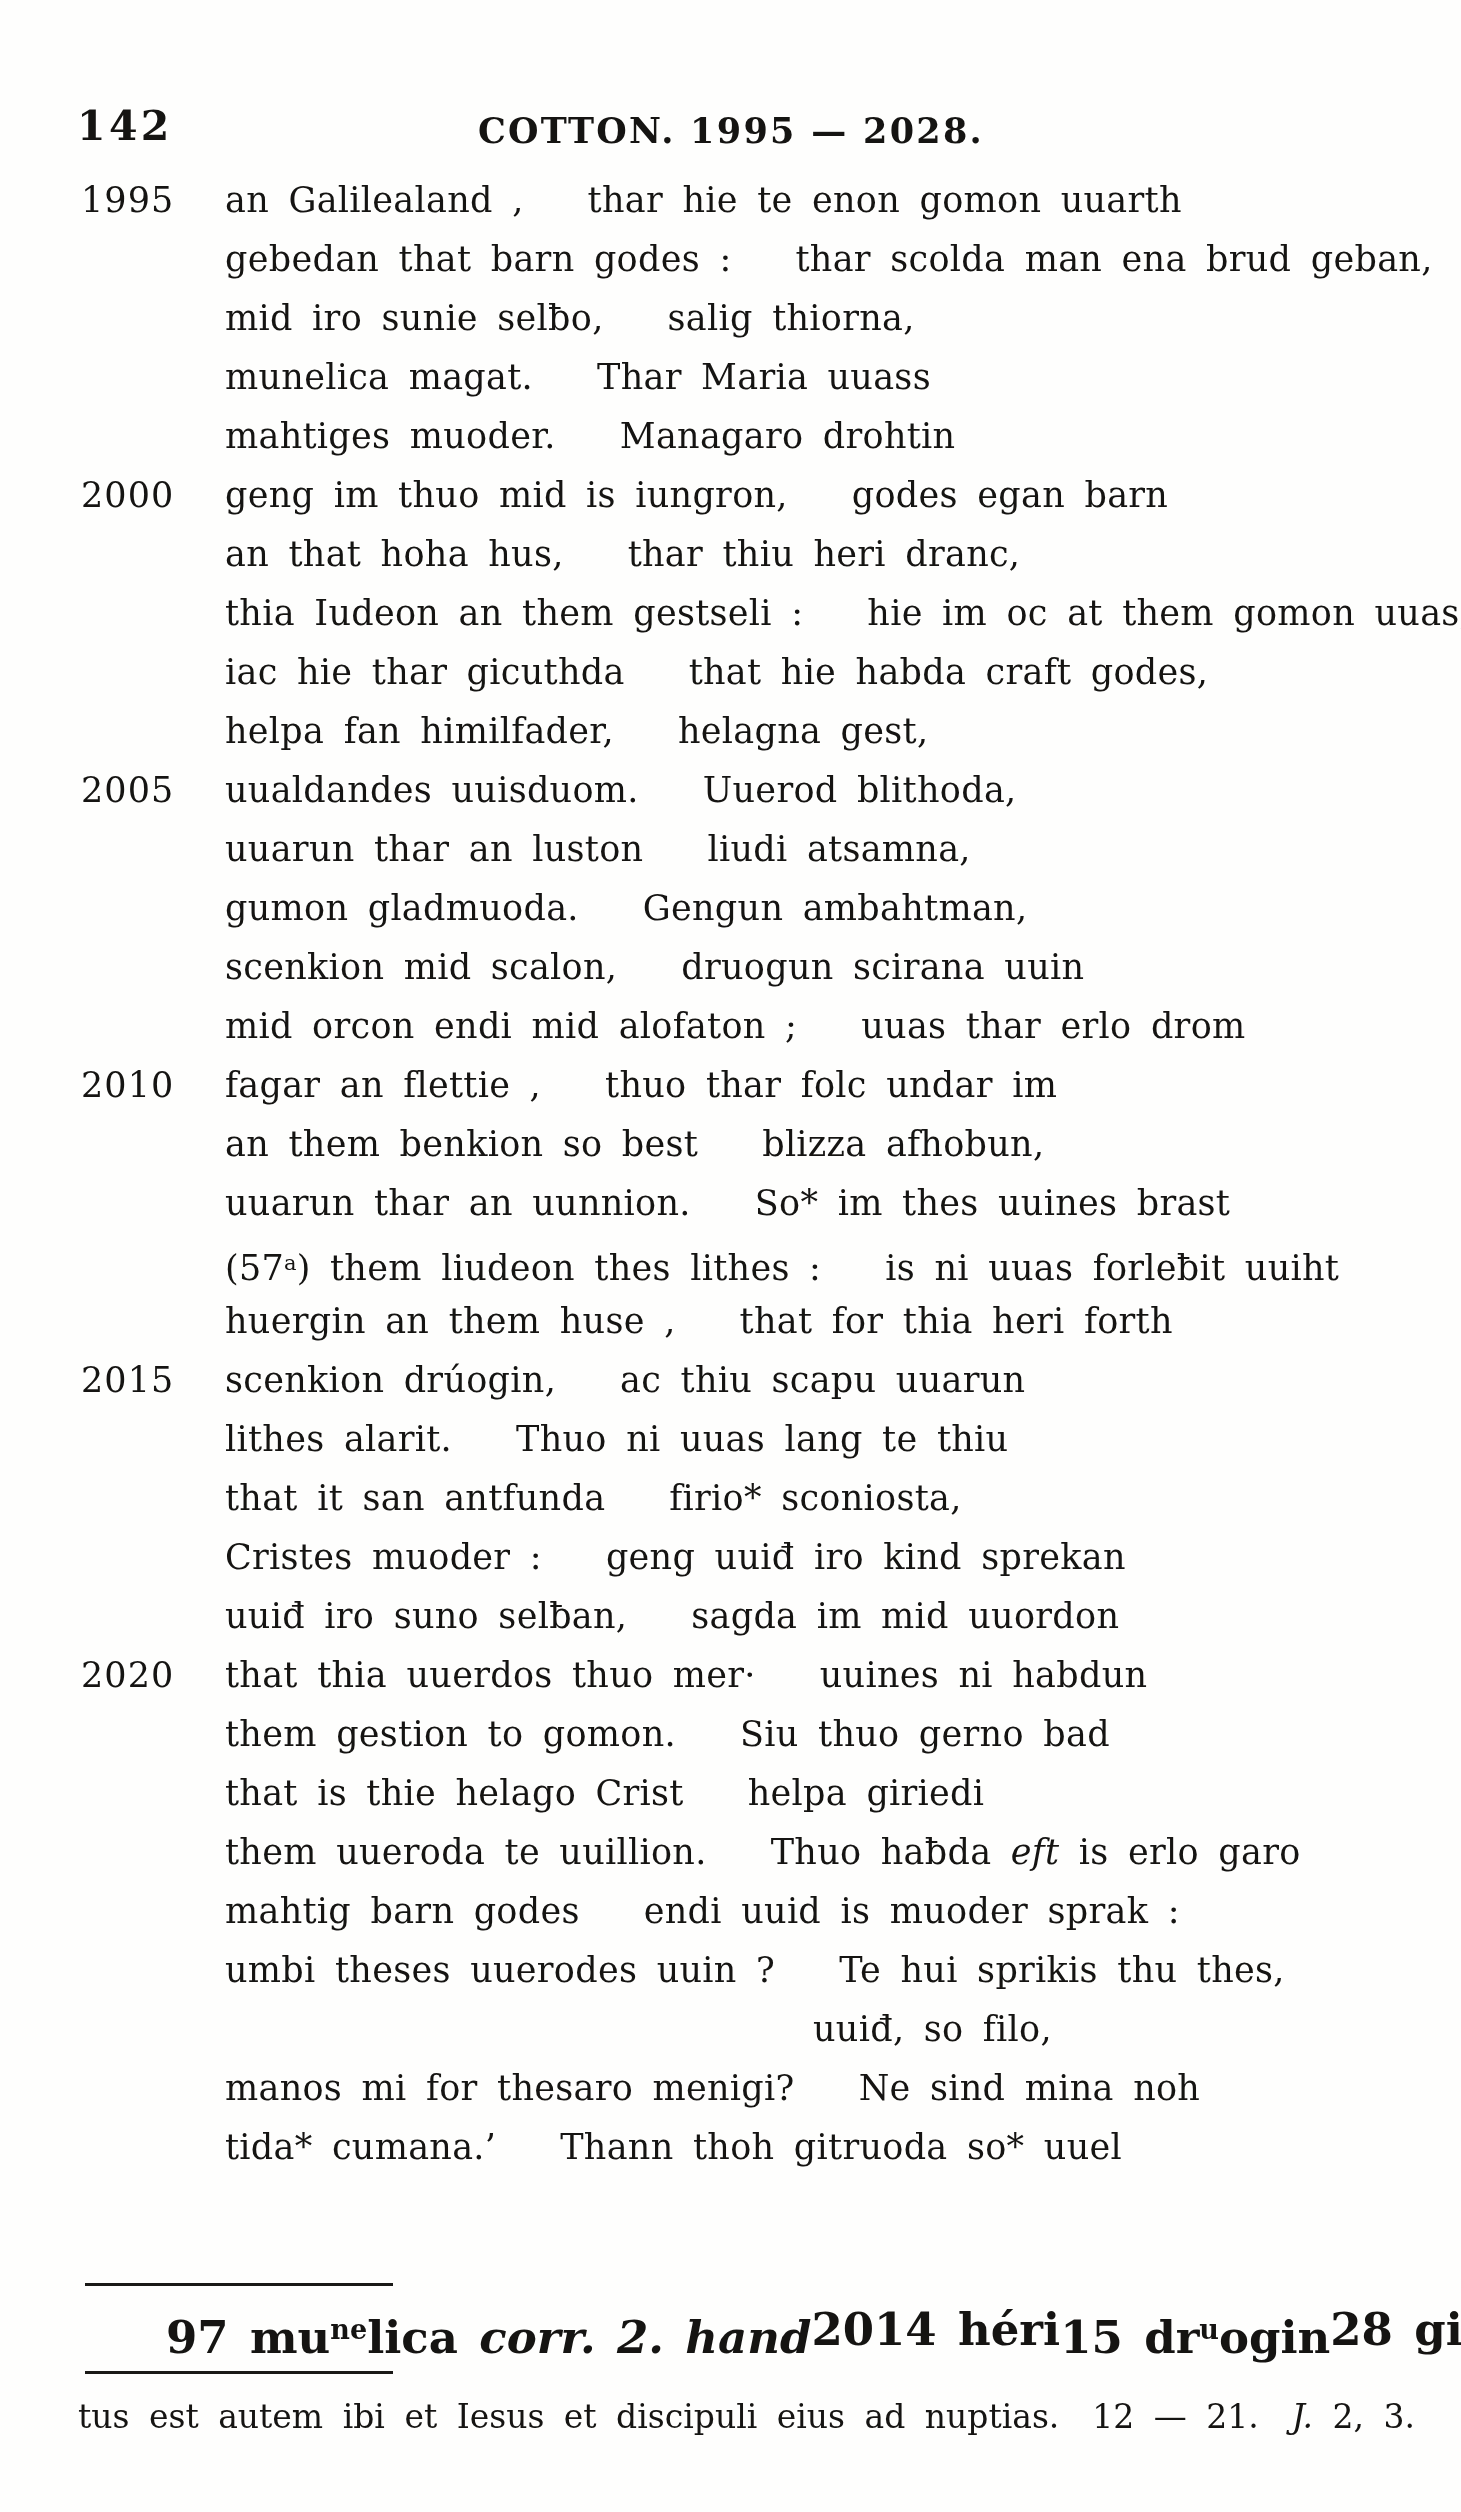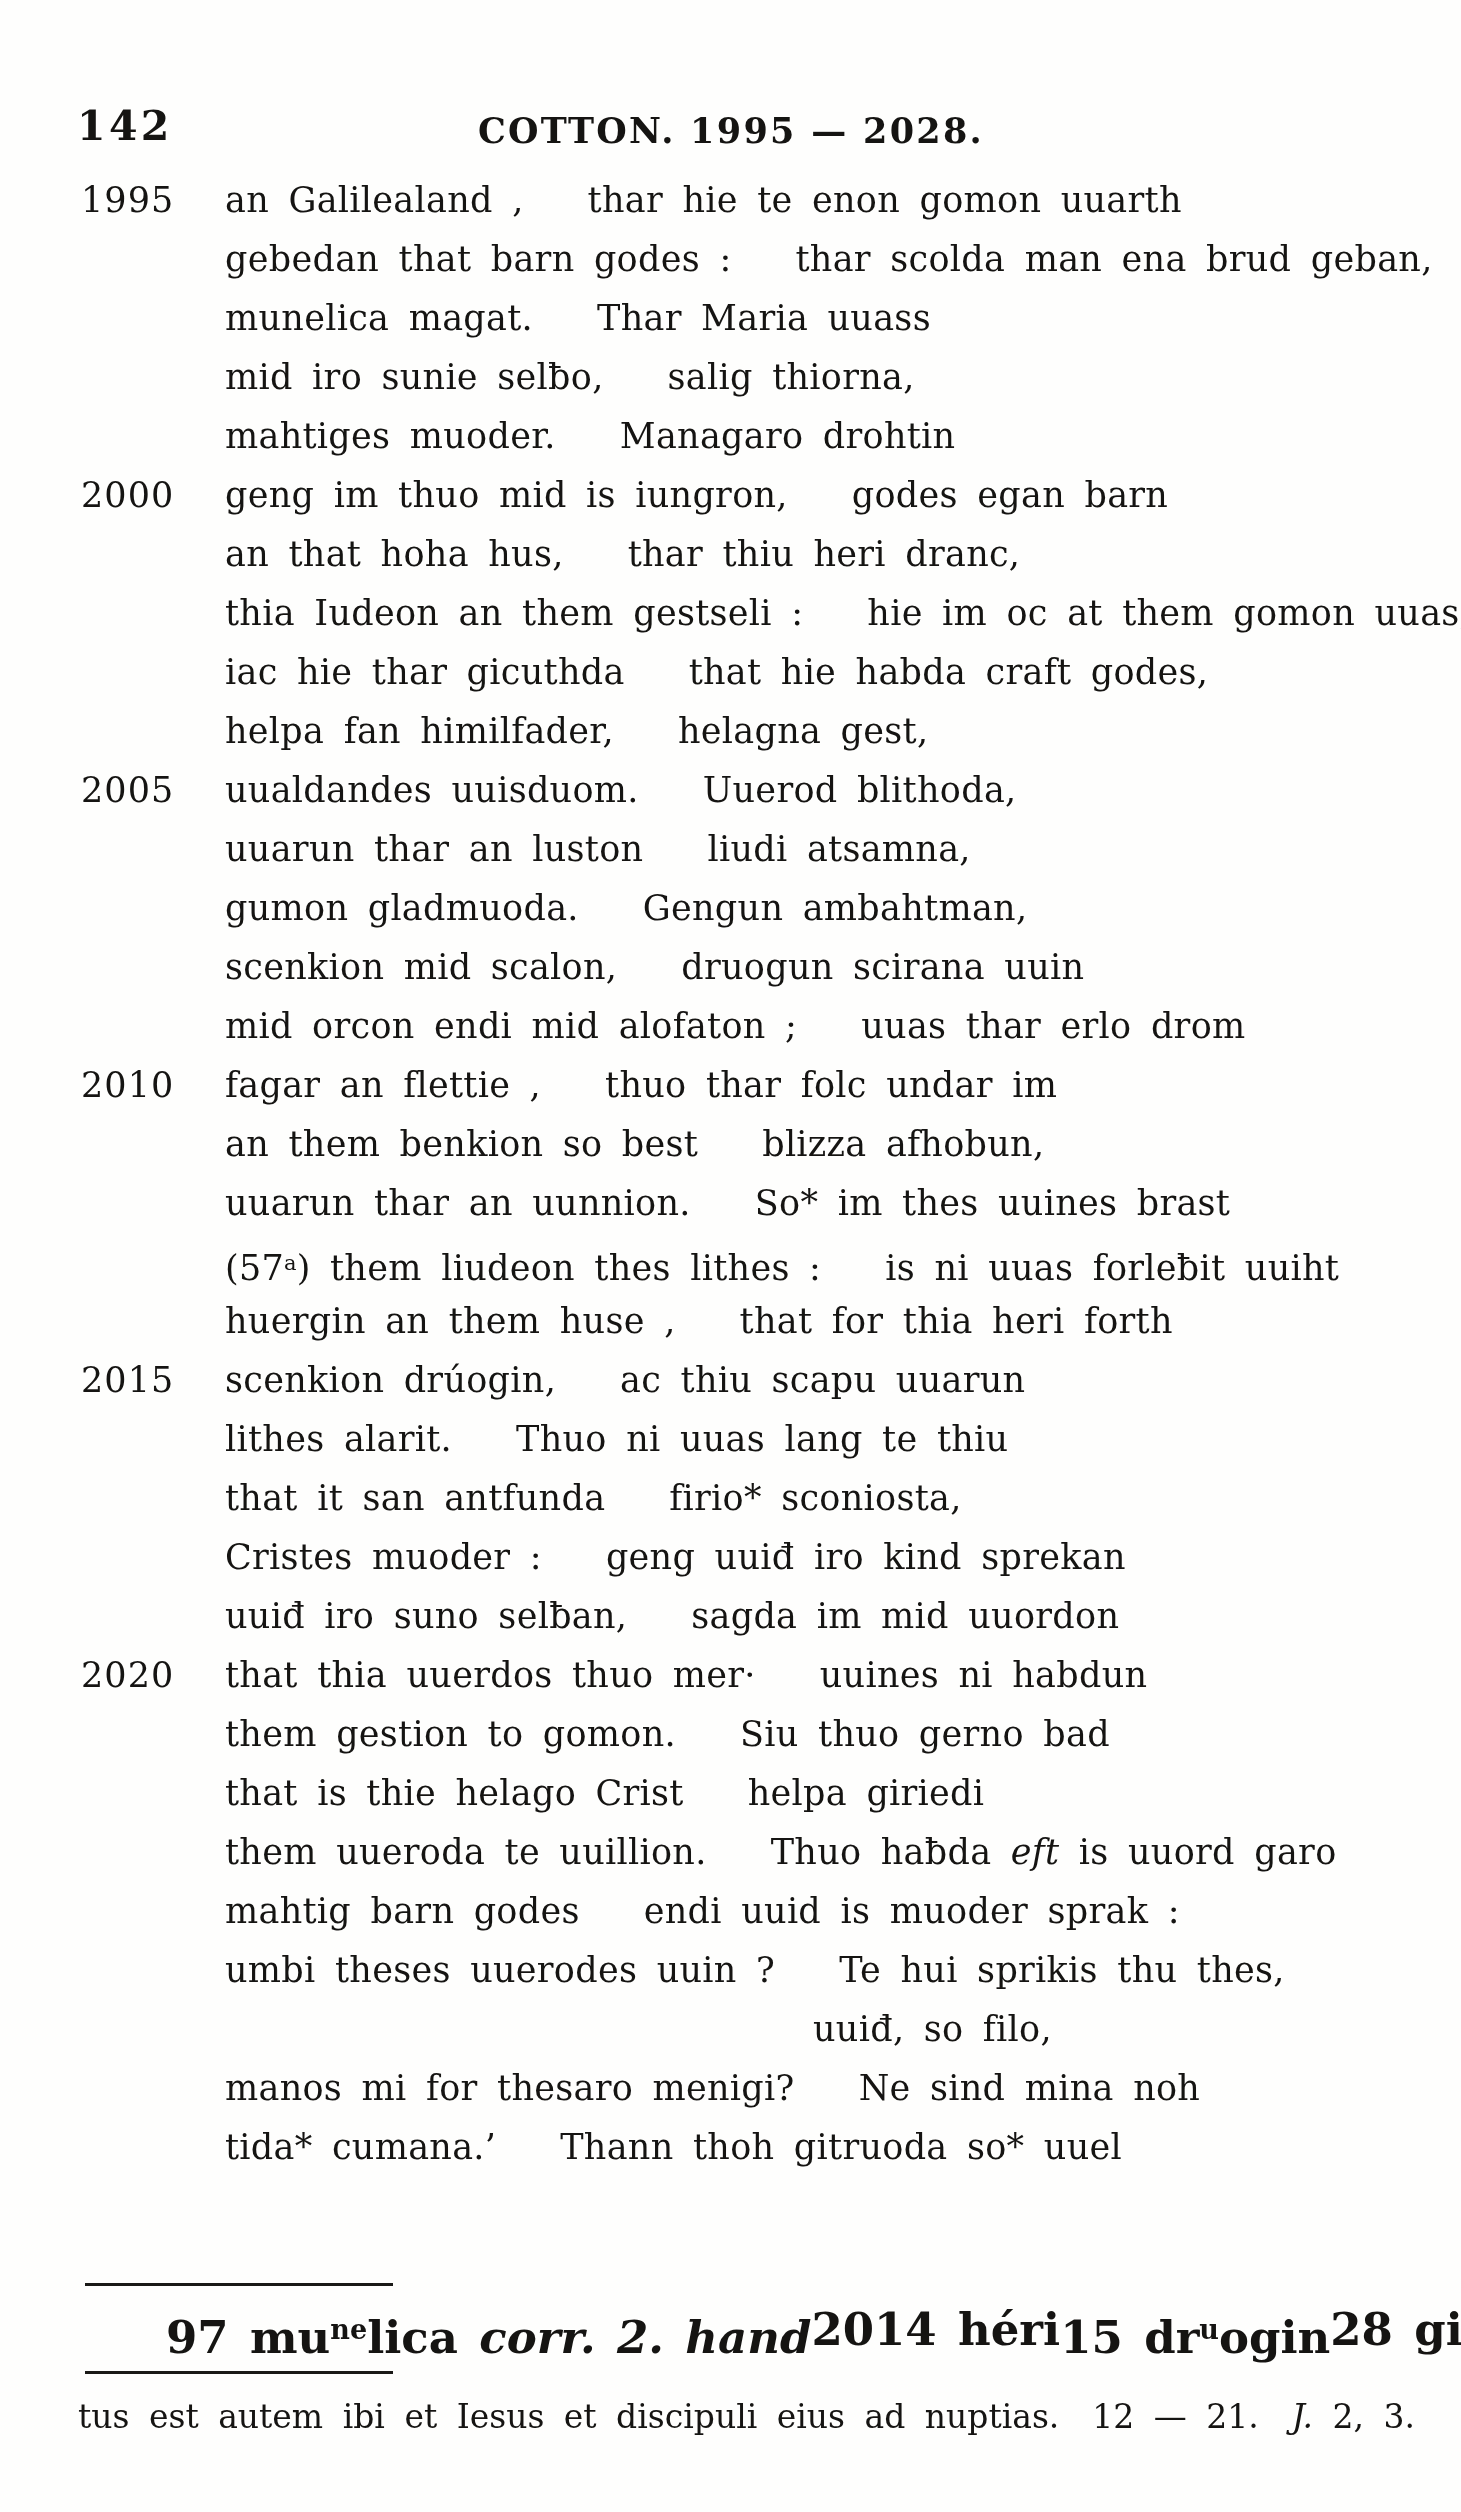--- a/index.html
+++ b/index.html
@@ -40,22 +40,22 @@
 </head>
 <body>
 
 <div class="page">
   <div class="pagenum">142</div>
   <div class="runhead">COTTON. 1995 — 2028.</div>
 
   <div class="verse">
       <div class="vline"><span class="num">1995</span><span class="half a"><span>an Galilealand ,</span></span><span class="half b"><span>thar hie te enon gomon uuarth</span></span></div>
       <div class="vline"><span class="half a"><span>gebedan that barn godes :</span></span><span class="half b"><span>thar scolda man ena brud geban,</span></span></div>
+      <div class="vline"><span class="half a"><span>mid iro sunie selƀo,</span></span><span class="half b"><span>salig thiorna,</span></span></div>
       <div class="vline"><span class="half a"><span>munelica magat.</span></span><span class="half b"><span>Thar Maria uuass</span></span></div>
-      <div class="vline"><span class="half a"><span>mid iro sunie selƀo,</span></span><span class="half b"><span>salig thiorna,</span></span></div>
       <div class="vline"><span class="half a"><span>mahtiges muoder.</span></span><span class="half b"><span>Managaro drohtin</span></span></div>
       <div class="vline"><span class="num">2000</span><span class="half a"><span>geng im thuo mid is iungron,</span></span><span class="half b"><span>godes egan barn</span></span></div>
       <div class="vline"><span class="half a"><span>an that hoha hus,</span></span><span class="half b"><span>thar thiu heri dranc,</span></span></div>
       <div class="vline"><span class="half a"><span>thia Iudeon an them gestseli :</span></span><span class="half b"><span>hie im oc at them gomon uuas,</span></span></div>
       <div class="vline"><span class="half a"><span>iac hie thar gicuthda</span></span><span class="half b"><span>that hie habda craft godes,</span></span></div>
       <div class="vline"><span class="half a"><span>helpa fan himilfader,</span></span><span class="half b"><span>helagna gest,</span></span></div>
       <div class="vline"><span class="num">2005</span><span class="half a"><span>uualdandes uuisduom.</span></span><span class="half b"><span>Uuerod blithoda,</span></span></div>
       <div class="vline"><span class="half a"><span>uuarun thar an luston</span></span><span class="half b"><span>liudi atsamna,</span></span></div>
       <div class="vline"><span class="half a"><span>gumon gladmuoda.</span></span><span class="half b"><span>Gengun ambahtman,</span></span></div>
       <div class="vline"><span class="half a"><span>scenkion mid scalon,</span></span><span class="half b"><span>druogun scirana uuin</span></span></div>
@@ -66,21 +66,21 @@
       <div class="vline"><span class="half a"><span>(57</span><sup>a</sup><span>) them liudeon thes lithes :</span></span><span class="half b"><span>is ni uuas forleƀit uuiht</span></span></div>
       <div class="vline"><span class="half a"><span>huergin an them huse ,</span></span><span class="half b"><span>that for thia heri forth</span></span></div>
       <div class="vline"><span class="num">2015</span><span class="half a"><span>scenkion drúogin,</span></span><span class="half b"><span>ac thiu scapu uuarun</span></span></div>
       <div class="vline"><span class="half a"><span>lithes alarit.</span></span><span class="half b"><span>Thuo ni uuas lang te thiu</span></span></div>
       <div class="vline"><span class="half a"><span>that it san antfunda</span></span><span class="half b"><span>firio* sconiosta,</span></span></div>
       <div class="vline"><span class="half a"><span>Cristes muoder :</span></span><span class="half b"><span>geng uuiđ iro kind sprekan</span></span></div>
       <div class="vline"><span class="half a"><span>uuiđ iro suno selƀan,</span></span><span class="half b"><span>sagda im mid uuordon</span></span></div>
       <div class="vline"><span class="num">2020</span><span class="half a"><span>that thia uuerdos thuo mer·</span></span><span class="half b"><span>uuines ni habdun</span></span></div>
       <div class="vline"><span class="half a"><span>them gestion to gomon.</span></span><span class="half b"><span>Siu thuo gerno bad</span></span></div>
       <div class="vline"><span class="half a"><span>that is thie helago Crist</span></span><span class="half b"><span>helpa giriedi</span></span></div>
-      <div class="vline"><span class="half a"><span>them uueroda te uuillion.</span></span><span class="half b"><span>Thuo haƀda </span><span class="it">eft</span><span> is uuord garo</span></span></div>
+      <div class="vline"><span class="half a"><span>them uueroda te uuillion.</span></span><span class="half b"><span>Thuo haƀda </span><span class="it">eft</span><span> is erlo garo</span></span></div>
       <div class="vline"><span class="half a"><span>mahtig barn godes</span></span><span class="half b"><span>endi uuid is muoder sprak :</span></span></div>
       <div class="vline"><span class="half a"><span>umbi theses uuerodes uuin ?</span></span><span class="half b"><span>Te hui sprikis thu thes,</span></span></div>
       <div class="vline cont"><span class="half b"><span>uuiđ, so filo,</span></span></div>
       <div class="vline"><span class="half a"><span>manos mi for thesaro menigi?</span></span><span class="half b"><span>Ne sind mina noh</span></span></div>
       <div class="vline"><span class="half a"><span>tida* cumana.’</span></span><span class="half b"><span>Thann thoh gitruoda so* uuel</span></span></div>
     </div>
 
   <div class="rule rule1"></div>
   <div class="apparatus">
       <span class="app-entry"><span>97 mu</span><sup>ne</sup><span>lica </span><span class="it">corr. 2. hand</span></span>

